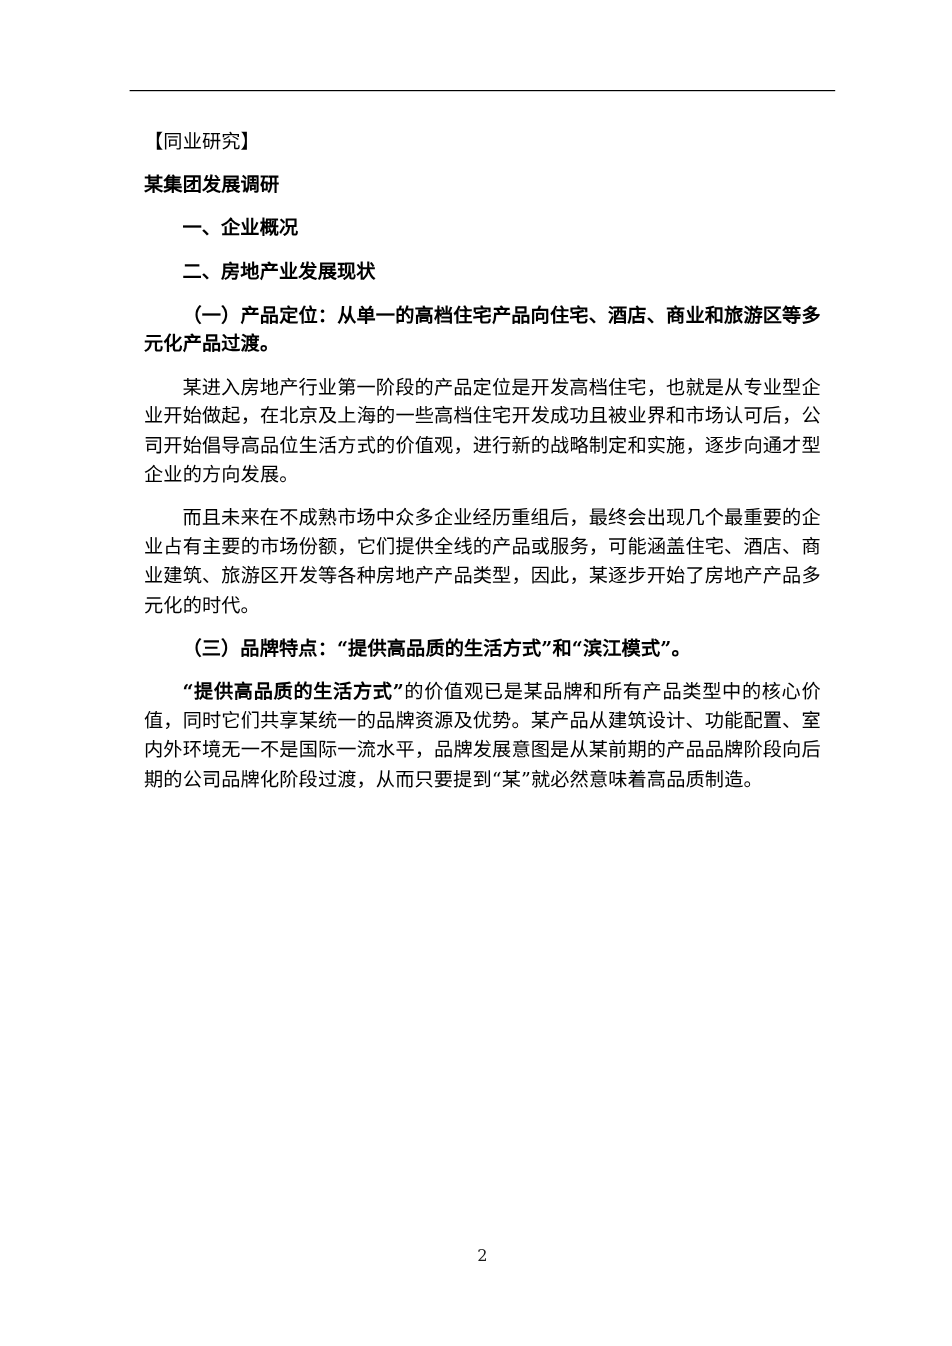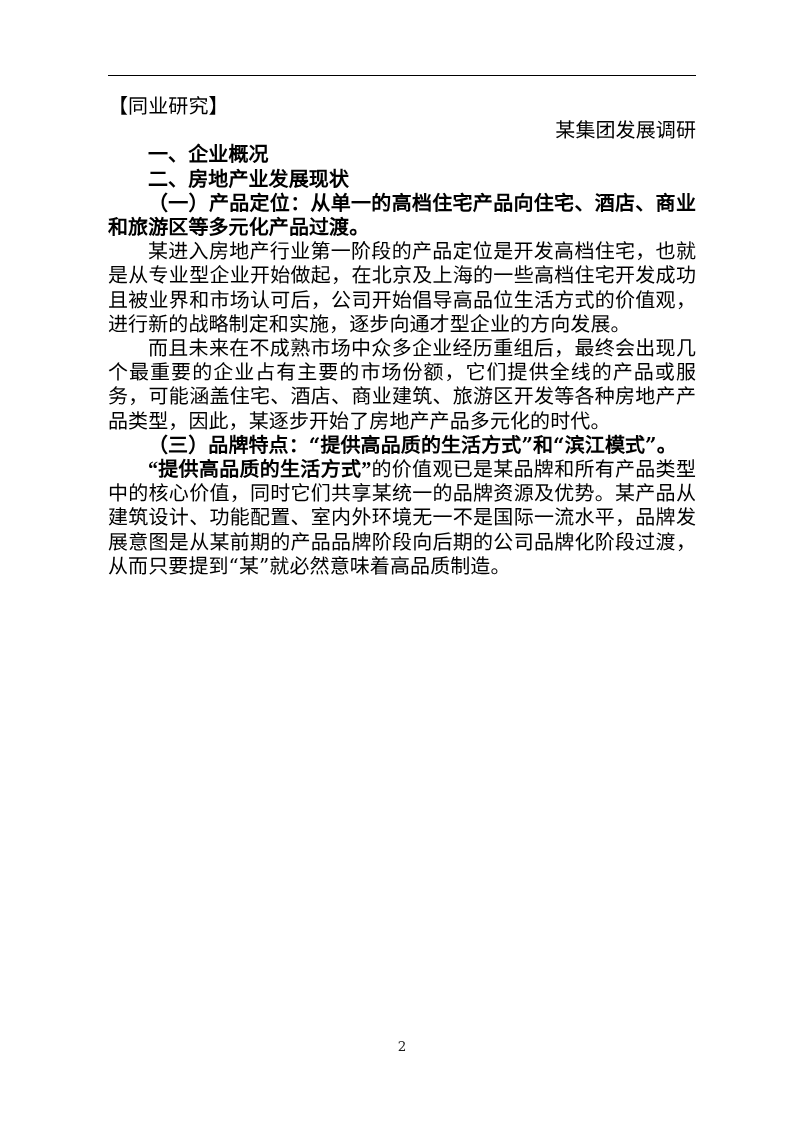--- a/index.html
+++ b/index.html
@@ -40,51 +40,50 @@
 
   
   .body-area {
     position: absolute;
     left: 108px;
     top: 94px;
     width: 588px;
   }
 
   .para {
-    font-size: 20px;
+    font-size: 16px;
     line-height: 24.2px;
     text-align: justify;
     text-justify: inter-ideograph;
-    margin: 0;
+    margin: 12px;
     letter-spacing: 0.1px;
     text-indent: 0;
     word-break: break-all;
   }
 
   .para.indent {
     text-indent: 2em;
   }
 
   .para.bold {
     font-weight: bold;
   }
 
   .para.title {
-    text-align: right;
-    font-weight: normal;
+    text-align: left;
+    font-weight: bold;
     text-indent: 0;
   }
 
   .para.flush {
     text-indent: 0;
   }
 
   b.inline-bold {
     font-weight: bold;
-    font-family: Liberation Serif, serif;
   }
 
   
   .footer-area {
     position: absolute;
     left: 108px;
     top: 1036px;
     width: 588px;
     text-align: center;
   }

